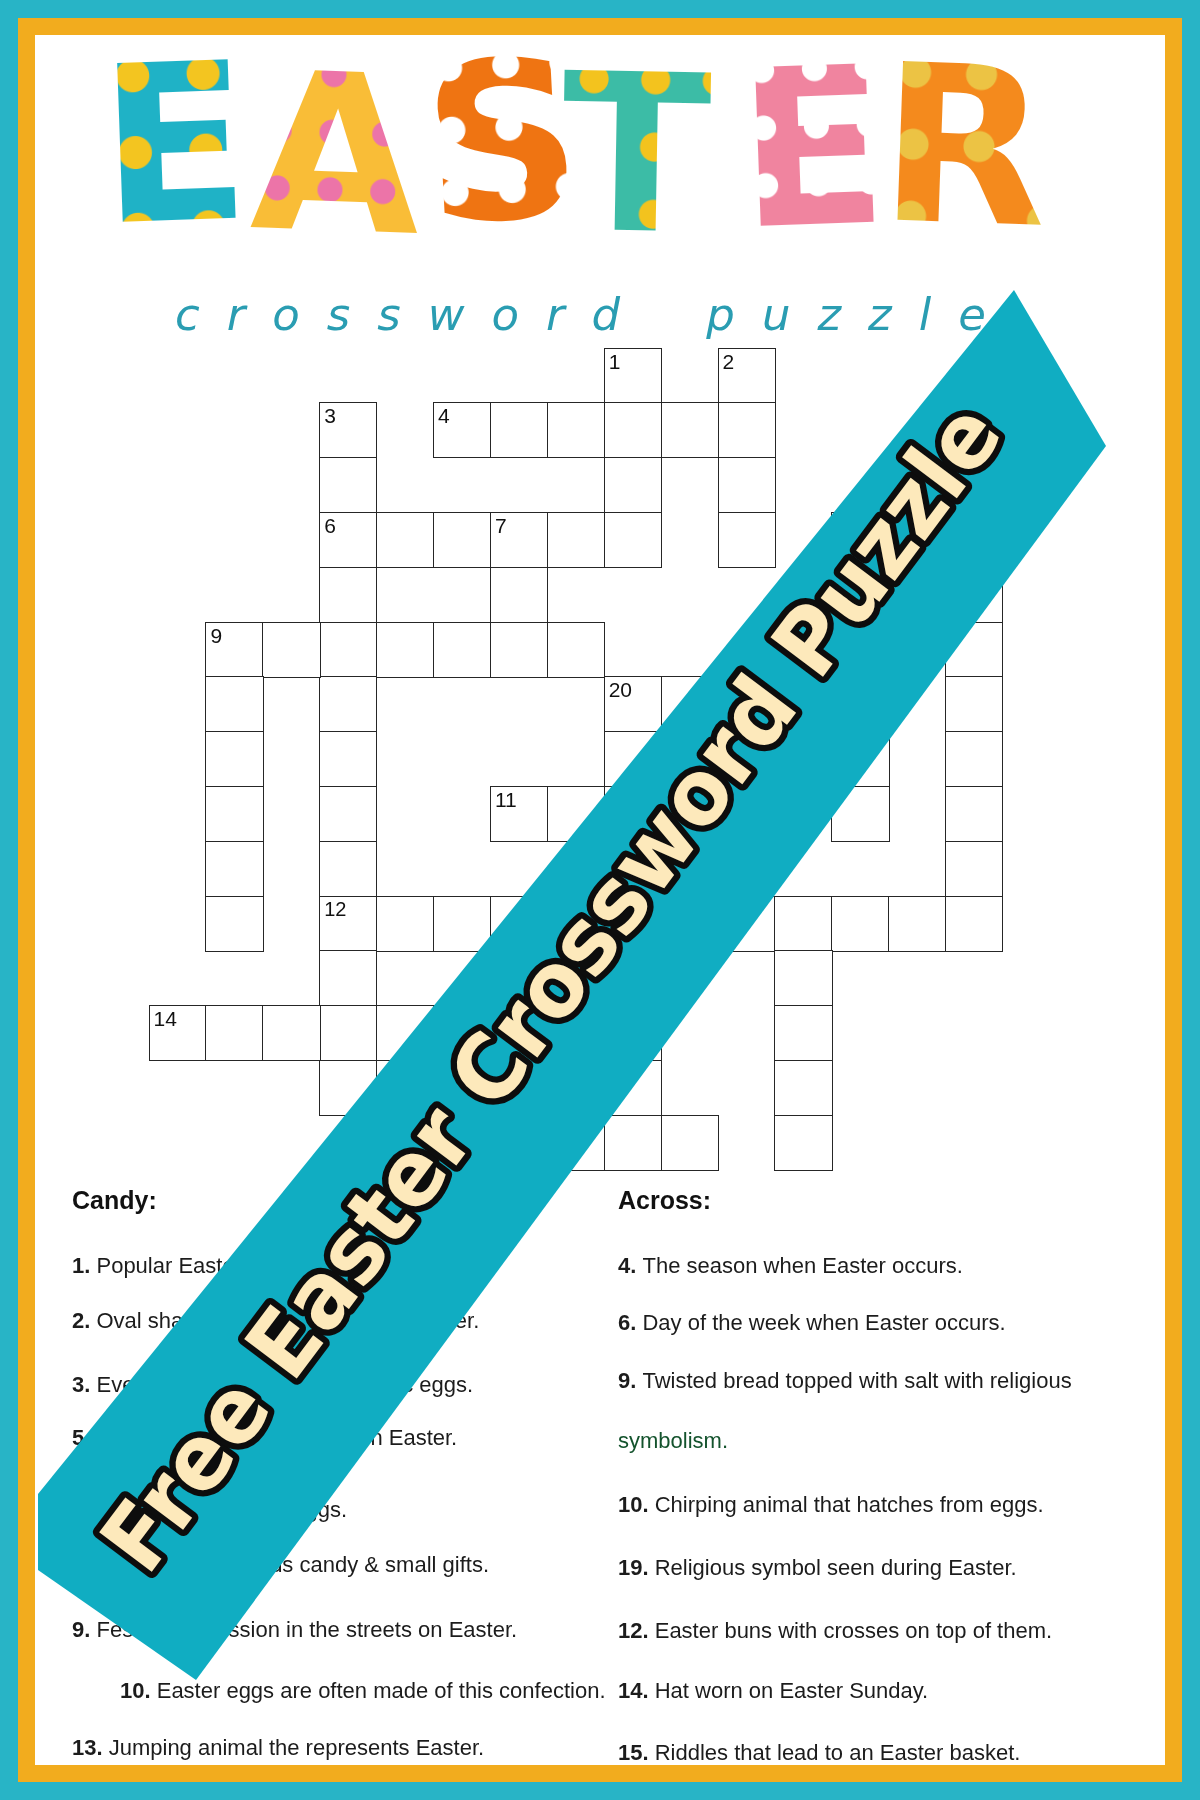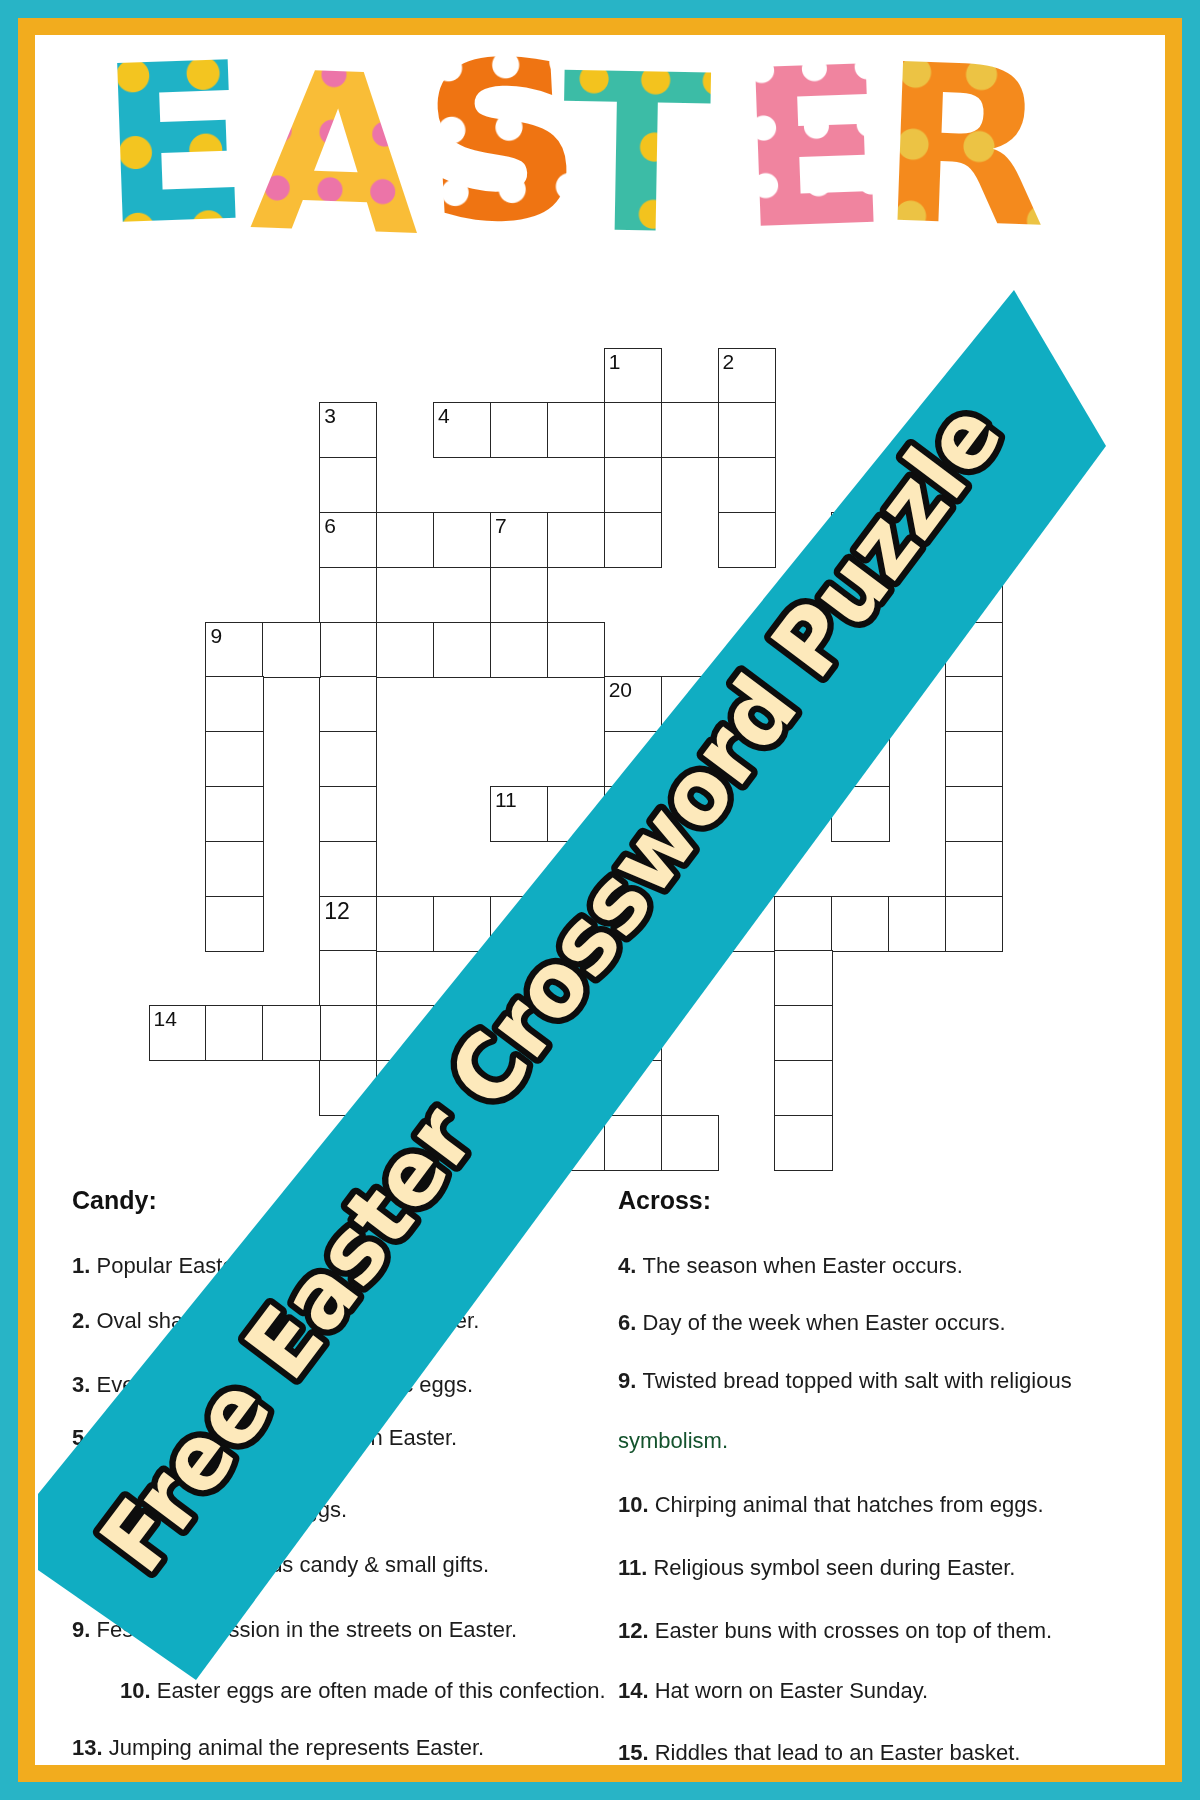--- a/index.html
+++ b/index.html
@@ -120,21 +120,21 @@
       <div class="cell" style="left: 376.1px; top: 895.5px; width: 58.3px; height: 56.2px; border-color: rgb(38, 38, 38);"></div>
       <div class="cell" style="left: 433px; top: 895.5px; width: 58.3px; height: 56.2px; border-color: rgb(38, 38, 38);"></div>
       <div class="cell" style="left: 489.9px; top: 895.5px; width: 58.3px; height: 56.2px; border-color: rgb(38, 38, 38);"></div>
       <div class="cell" style="left: 546.8px; top: 895.5px; width: 58.3px; height: 56.2px; border-color: rgb(38, 38, 38);"></div>
       <div class="cell" style="left: 660.6px; top: 895.5px; width: 58.3px; height: 56.2px; border-color: rgb(38, 38, 38);"></div>
       <div class="cell" style="left: 717.5px; top: 895.5px; width: 58.3px; height: 56.2px; border-color: rgb(38, 38, 38);"></div>
       <div class="cell" style="left: 774.4px; top: 895.5px; width: 58.3px; height: 56.2px; border-color: rgb(38, 38, 38);"></div>
       <div class="cell" style="left: 831.3px; top: 895.5px; width: 58.3px; height: 56.2px; border-color: rgb(38, 38, 38);"></div>
       <div class="cell" style="left: 888.2px; top: 895.5px; width: 58.3px; height: 56.2px; border-color: rgb(38, 38, 38);"></div>
       <div class="cell" style="left: 945.1px; top: 895.5px; width: 58.3px; height: 56.2px; border-color: rgb(38, 38, 38);"></div>
-      <div class="cellnum" style="left: 324.2px; top: 897.5px; font-size: 23px;">12</div>
+      <div class="cellnum" style="left: 324.2px; top: 897.5px; font-size: 20px;">12</div>
       <div class="cell" style="left: 774.4px; top: 950.3px; width: 58.3px; height: 56.2px; border-color: rgb(38, 38, 38);"></div>
       <div class="cell" style="left: 774.4px; top: 1005.1px; width: 58.3px; height: 56.2px; border-color: rgb(38, 38, 38);"></div>
       <div class="cell" style="left: 774.4px; top: 1059.9px; width: 58.3px; height: 56.2px; border-color: rgb(38, 38, 38);"></div>
       <div class="cell" style="left: 774.4px; top: 1114.7px; width: 58.3px; height: 56.2px; border-color: rgb(38, 38, 38);"></div>
       <div class="cell" style="left: 148.5px; top: 1005.1px; width: 58.3px; height: 56.2px; border-color: rgb(38, 38, 38);"></div>
       <div class="cell" style="left: 205.4px; top: 1005.1px; width: 58.3px; height: 56.2px; border-color: rgb(38, 38, 38);"></div>
       <div class="cell" style="left: 262.3px; top: 1005.1px; width: 58.3px; height: 56.2px; border-color: rgb(38, 38, 38);"></div>
       <div class="cell" style="left: 376.1px; top: 1005.1px; width: 58.3px; height: 56.2px; border-color: rgb(38, 38, 38);"></div>
       <div class="cell" style="left: 433px; top: 1005.1px; width: 58.3px; height: 56.2px; border-color: rgb(38, 38, 38);"></div>
       <div class="cellnum" style="left: 153.5px; top: 1007.1px; font-size: 21px;">14</div>
@@ -145,41 +145,42 @@
     </div>
 
   <div id="title">
       <span class="title-letter" style="left: 100px; top: 36px; font-size: 218px; transform: rotate(-2deg); background-color: rgb(31, 178, 198); background-image: radial-gradient(circle, rgb(243, 197, 32) 16px, transparent 17px); background-size: 70.4px 76.8px;">E</span>
       <span class="title-letter" style="left: 252px; top: 46px; font-size: 218px; transform: rotate(2deg); background-color: rgb(249, 189, 55); background-image: radial-gradient(circle, rgb(236, 116, 168) 12px, transparent 13px); background-size: 52.8px 57.6px;">A</span>
       <span class="title-letter" style="left: 424px; top: 34px; font-size: 218px; transform: rotate(-3deg); background-color: rgb(239, 116, 18); background-image: radial-gradient(circle, rgb(255, 255, 255) 13px, transparent 14px); background-size: 57.2px 62.4px;">S</span>
       <span class="title-letter" style="left: 562px; top: 46px; font-size: 218px; transform: rotate(1deg); background-color: rgb(60, 188, 166); background-image: radial-gradient(circle, rgb(243, 195, 30) 14px, transparent 15px); background-size: 61.6px 67.2px;">T</span>
       <span class="title-letter" style="left: 738px; top: 40px; font-size: 218px; transform: rotate(-2deg); background-color: rgb(240, 132, 159); background-image: radial-gradient(circle, rgb(255, 255, 255) 12px, transparent 13px); background-size: 52.8px 57.6px;">E</span>
       <span class="title-letter" style="left: 880px; top: 38px; font-size: 218px; transform: rotate(2deg); background-color: rgb(244, 138, 29); background-image: radial-gradient(circle, rgb(236, 195, 68) 15px, transparent 16px); background-size: 66px 72px;">R</span>
     </div>
+  <div id="subtitle" style="left: 175px; top: 288px; font-size: 45px; letter-spacing: 27px; word-spacing: 18px; color: rgb(42, 157, 178);">crossword puzzle</div>
 
   <div id="clues-down">
       <div class="clue-header" style="left: 72px; top: 1186px; font-size: 25px;">Candy:</div>
       <div class="clue-line" style="left: 72px; top: 1253px; font-size: 22px; color: rgb(28, 28, 28);"><b>1. </b>Popular Easter flower.</div>
       <div class="clue-line" style="left: 72px; top: 1308px; font-size: 22px; color: rgb(28, 28, 28);"><b>2. </b>Oval shaped treat decorated on Easter.</div>
       <div class="clue-line" style="left: 72px; top: 1372px; font-size: 22px; color: rgb(28, 28, 28);"><b>3. </b>Event where kids hunt for plastic eggs.</div>
       <div class="clue-line" style="left: 72px; top: 1425px; font-size: 22px; color: rgb(28, 28, 28);"><b>5. </b>Candy that is very popular on Easter.</div>
       <div class="clue-line" style="left: 72px; top: 1497px; font-size: 22px; color: rgb(28, 28, 28);"><b>7. </b>Liquid used to color eggs.</div>
       <div class="clue-line" style="left: 72px; top: 1552px; font-size: 22px; color: rgb(28, 28, 28);"><b>8. </b>Container that holds candy &amp; small gifts.</div>
       <div class="clue-line" style="left: 72px; top: 1617px; font-size: 22px; color: rgb(28, 28, 28);"><b>9. </b>Festive procession in the streets on Easter.</div>
       <div class="clue-line" style="left: 72px; top: 1678px; font-size: 22px; color: rgb(28, 28, 28); margin-left: 48px;"><b>10. </b>Easter eggs are often made of this confection.</div>
       <div class="clue-line" style="left: 72px; top: 1735px; font-size: 22px; color: rgb(28, 28, 28);"><b>13. </b>Jumping animal the represents Easter.</div>
     </div>
   <div id="clues-across">
       <div class="clue-header" style="left: 618px; top: 1186px; font-size: 25px;">Across:</div>
       <div class="clue-line" style="left: 618px; top: 1253px; font-size: 22px; color: rgb(28, 28, 28);"><b>4. </b>The season when Easter occurs.</div>
       <div class="clue-line" style="left: 618px; top: 1310px; font-size: 22px; color: rgb(28, 28, 28);"><b>6. </b>Day of the week when Easter occurs.</div>
       <div class="clue-line" style="left: 618px; top: 1368px; font-size: 22px; color: rgb(28, 28, 28);"><b>9. </b>Twisted bread topped with salt with religious</div>
       <div class="clue-line" style="left: 618px; top: 1428px; font-size: 22px; color: #14532d;">symbolism.</div>
       <div class="clue-line" style="left: 618px; top: 1492px; font-size: 22px; color: rgb(28, 28, 28);"><b>10. </b>Chirping animal that hatches from eggs.</div>
-      <div class="clue-line" style="left: 618px; top: 1555px; font-size: 22px; color: rgb(28, 28, 28);"><b>11. </b>Religious symbol seen during Easter.</div>
+      <div class="clue-line" style="left: 618px; top: 1555px; font-size: 22px; color: rgb(28, 28, 28);"><b>19. </b>Religious symbol seen during Easter.</div>
       <div class="clue-line" style="left: 618px; top: 1618px; font-size: 22px; color: rgb(28, 28, 28);"><b>12. </b>Easter buns with crosses on top of them.</div>
       <div class="clue-line" style="left: 618px; top: 1678px; font-size: 22px; color: rgb(28, 28, 28);"><b>14. </b>Hat worn on Easter Sunday.</div>
       <div class="clue-line" style="left: 618px; top: 1740px; font-size: 22px; color: rgb(28, 28, 28); text-align: right;"><b>15. </b>Riddles that lead to an Easter basket.</div>
     </div>
 
   <svg id="banner-svg" width="1200" height="1800">
     <polygon id="banner-poly" points="1014,290 1106,446 196,1680 38,1570 38,1494" fill="#10adc2"></polygon>
     <path id="banner-path" fill="none" d="M 114 1622 L 1053 370"></path>
     <text id="banner-text" font-size="90" fill="#fde9bb" stroke="#0d0d0d" stroke-width="13">
       <textPath href="#banner-path" id="banner-textpath" startOffset="55" textLength="1430" lengthAdjust="spacingAndGlyphs">Free Easter Crossword Puzzle</textPath>

